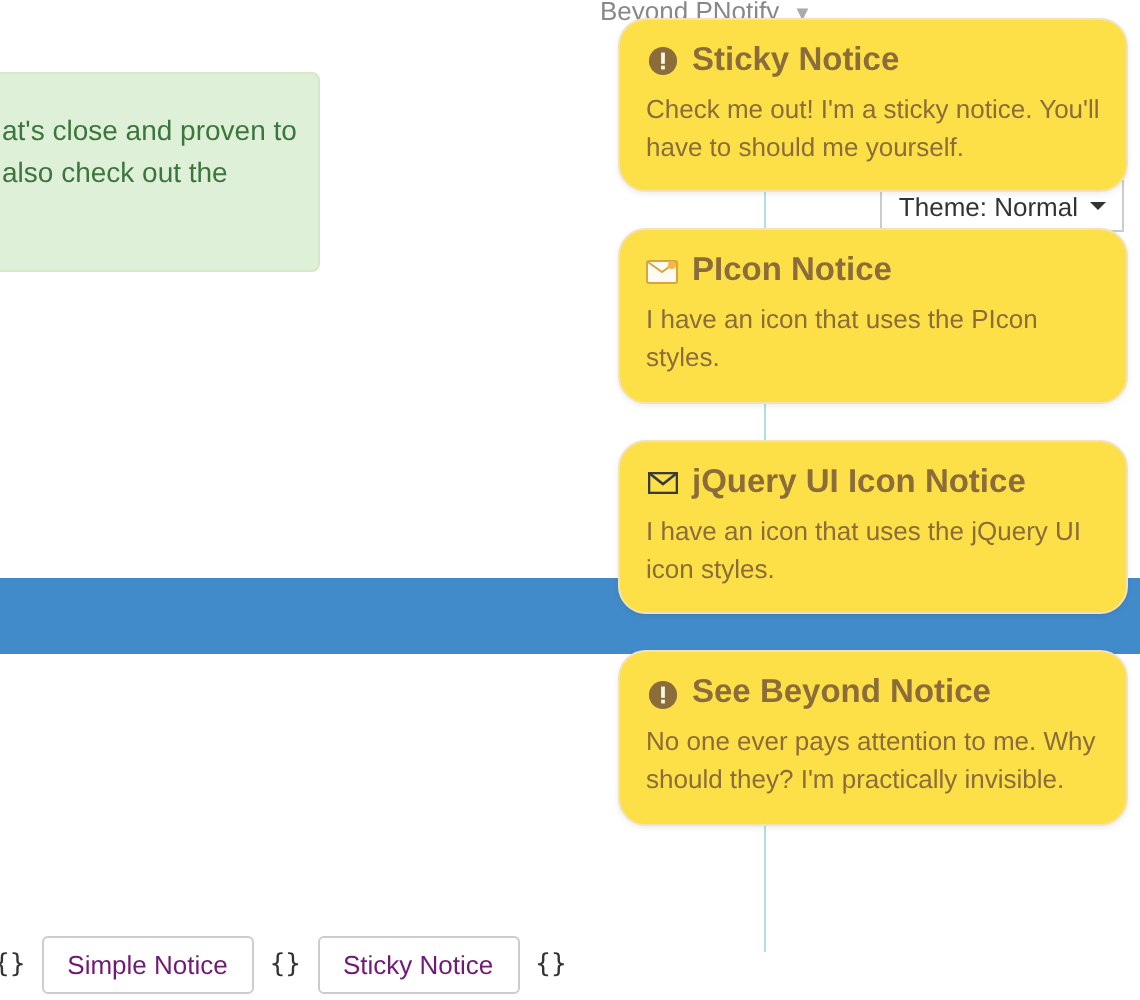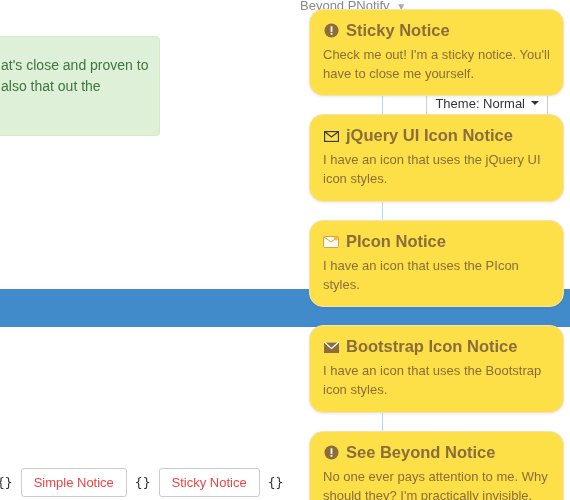--- a/index.html
+++ b/index.html
@@ -3,29 +3,29 @@
 <meta charset="utf-8">
 <style>
 * { box-sizing: border-box; margin: 0; padding: 0; }
 body { font-family: "Helvetica Neue", Helvetica, Arial, sans-serif; font-size: 14px; background: #fff; width: 570px; height: 500px; overflow: hidden; position: relative; }
 
 .breadcrumb { position: absolute; top: -2px; left: 300px; color: #888; font-size: 13px; }
 .breadcrumb .arrow { font-size: 10px; margin-left: 3px; color: #aaa; }
 
 .green-box { position: absolute; left: -10px; top: 36px; width: 170px; height: 100px; background: #dff0d8; border: 1px solid #d6e9c6; border-radius: 4px; color: #3c763d; padding: 18px 10px 10px 10px; font-size: 14px; line-height: 1.5; }
 
-.theme-select { position: absolute; right: 22px; top: 90px; height: 26px; border: 1px solid #ccc; background: #fff; display: flex; align-items: center; padding: 0 8px; font-size: 13px; color: #333; }
+.theme-select { position: absolute; right: 8px; top: 90px; height: 26px; border: 1px solid #ccc; background: #fff; display: flex; align-items: center; padding: 0 8px; font-size: 13px; color: #333; }
 .theme-select .caret { margin-left: 6px; width: 0; height: 0; border-left: 4px solid transparent; border-right: 4px solid transparent; border-top: 4px solid #333; }
 
 .blue-bar { position: absolute; left: 0; top: 289px; width: 570px; height: 38px; background: #428bca; }
 
 .vertical-line { position: absolute; left: 382px; top: 36px; width: 0; border-left: 1px solid #b0dfe8; height: 440px; }
 
 .button-row { position: absolute; left: -5px; top: 468px; display: flex; gap: 6px; align-items: center; }
-.btn { background: #fff; border: 1px solid #ccc; border-radius: 3px; padding: 6px 12px; font-size: 13px; color: #ef4444; cursor: pointer; white-space: nowrap; }
+.btn { background: #fff; border: 1px solid #ccc; border-radius: 3px; padding: 6px 12px; font-size: 13px; color: #701a75; cursor: pointer; white-space: nowrap; }
 .brace { color: #333; font-size: 13px; padding: 0 2px; font-family: monospace; }
 
 .notices { position: absolute; right: 6px; top: 9px; width: 255px; display: flex; flex-direction: column; gap: 18px; }
 .notice { background: #fde047; border: 1px solid #f2e2b6; border-radius: 14px; padding: 11px 13px 12px 13px; box-shadow: 0 1px 3px rgba(0,0,0,0.08); }
 .notice-title { font-size: 16.5px; font-weight: bold; color: #8a6d3b; margin-bottom: 5px; display: flex; align-items: center; gap: 7px; line-height: 1.2; }
 .notice-text { font-size: 13px; color: #8a6d3b; line-height: 1.45; }
 
 .ico { display: inline-flex; align-items: center; justify-content: center; width: 16px; height: 16px; flex-shrink: 0; }
 .ico svg { display: block; }
 </style>
@@ -34,21 +34,21 @@
 
 <div class="vertical-line"></div>
 
 <div class="breadcrumb">
   <span>Beyond PNotify</span>
   <span class="arrow">▼</span>
 </div>
 
 <div class="green-box">
   <div>at's close and proven to</div>
-  <div>also that out the</div>
+  <div>also check out the</div>
 </div>
 
 <div class="theme-select">
   <span>Theme: Normal</span>
   <span class="caret"></span>
 </div>
 
 <div class="blue-bar"></div>
 
 <div class="notices">
@@ -57,63 +57,50 @@
     <div class="notice-title">
       <span class="ico">
         <svg width="15" height="15" viewBox="0 0 16 16">
             <circle cx="8" cy="8" r="7.5" fill="#8a6d3b"></circle>
             <rect x="7" y="3.5" width="2" height="6" fill="#fcf8e3"></rect>
             <rect x="7" y="10.5" width="2" height="2" fill="#fcf8e3"></rect>
           </svg>
       </span>
       <span>Sticky Notice</span>
     </div>
-    <div class="notice-text">Check me out! I'm a sticky notice. You'll have to close me yourself.</div>
-  </div>
-
-  <div class="notice">
-    <div class="notice-title">
-      <span class="ico">
-        <svg width="15" height="11" viewBox="0 0 15 11">
-            <rect x="0.5" y="0.5" width="14" height="10" fill="none" stroke="#3b3b3b" stroke-width="1.3"></rect>
-            <path d="M0.5 0.5 L7.5 6 L14.5 0.5" fill="none" stroke="#3b3b3b" stroke-width="1.3"></path>
-          </svg>
-      </span>
-      <span>jQuery UI Icon Notice</span>
-    </div>
-    <div class="notice-text">I have an icon that uses the jQuery UI icon styles.</div>
+    <div class="notice-text">Check me out! I'm a sticky notice. You'll have to should me yourself.</div>
   </div>
 
   <div class="notice">
     <div class="notice-title">
       <span class="ico">
         <svg width="16" height="12" viewBox="0 0 16 12">
             <rect x="0.5" y="0.5" width="15" height="11" rx="1" fill="#fefcf2" stroke="#d9a43b"></rect>
             <path d="M1 1 L8 6 L15 1" fill="none" stroke="#d9a43b"></path>
             <circle cx="13" cy="2.5" r="2" fill="#f7b54a"></circle>
           </svg>
       </span>
       <span>PIcon Notice</span>
     </div>
     <div class="notice-text">I have an icon that uses the PIcon styles.</div>
   </div>
 
   <div class="notice">
     <div class="notice-title">
       <span class="ico">
         <svg width="15" height="11" viewBox="0 0 15 11">
-            <rect x="0" y="0" width="15" height="11" fill="#8a6d3b"></rect>
-            <path d="M0 0 L7.5 6.5 L15 0 Z" fill="#8a6d3b" stroke="#fcf8e3" stroke-width="1"></path>
-            <path d="M0 0 L7.5 6.5 L15 0" fill="none" stroke="#fcf8e3" stroke-width="1.3"></path>
+            <rect x="0.5" y="0.5" width="14" height="10" fill="none" stroke="#3b3b3b" stroke-width="1.3"></rect>
+            <path d="M0.5 0.5 L7.5 6 L14.5 0.5" fill="none" stroke="#3b3b3b" stroke-width="1.3"></path>
           </svg>
       </span>
-      <span>Bootstrap Icon Notice</span>
+      <span>jQuery UI Icon Notice</span>
     </div>
-    <div class="notice-text">I have an icon that uses the Bootstrap icon styles.</div>
+    <div class="notice-text">I have an icon that uses the jQuery UI icon styles.</div>
   </div>
+
 
   <div class="notice">
     <div class="notice-title">
       <span class="ico">
         <svg width="15" height="15" viewBox="0 0 16 16">
             <circle cx="8" cy="8" r="7.5" fill="#8a6d3b"></circle>
             <rect x="7" y="3.5" width="2" height="6" fill="#fcf8e3"></rect>
             <rect x="7" y="10.5" width="2" height="2" fill="#fcf8e3"></rect>
           </svg>
       </span>

